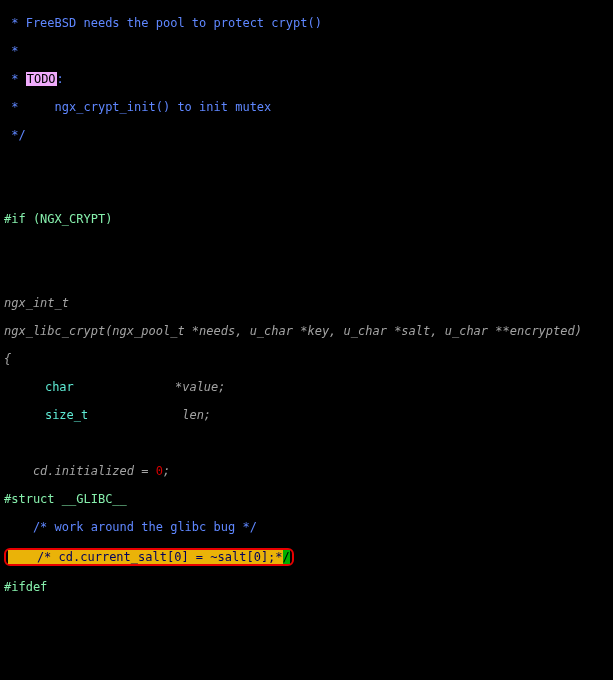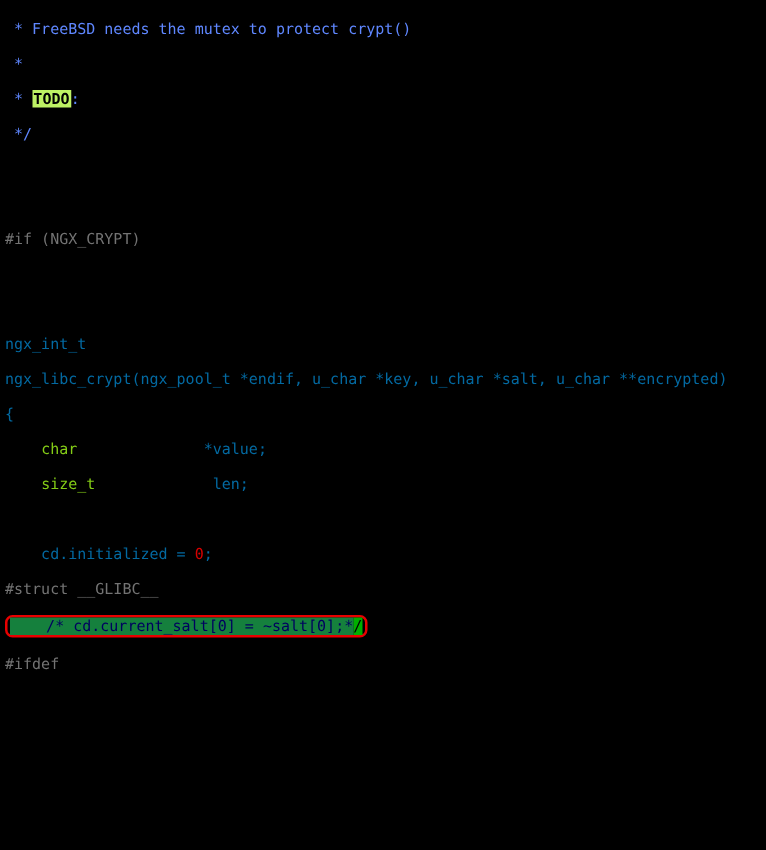--- a/index.html
+++ b/index.html
@@ -13,68 +13,70 @@
     width: 613px;
     height: 680px;
     overflow: hidden;
   }
   .editor {
     padding: 2px 4px;
     white-space: pre;
   }
   .line { display: block; min-height: 14px; }
   .c-com { color: #5f87ff; }       
-  .c-pre { color: #737373; }       
+  .c-pre { color: #86efac; }       
   .c-num { color: #d70000; }       
-  .c-typ { color: #84cc16; }       
-  .c-ident { color: #0369a1; }
+  .c-typ { color: #5eead4; margin-left: 12px; }       
+  .c-ident { color: #a3a3a3; font-style: italic; }
   .todo {
-    background: #bef264;
+    background: #f0abfc;
     color: #000;
-    font-weight: bold;
+    font-weight: normal;
     padding: 0 1px;
   }
   .hl-box {
     border: 2px solid #e80000;
     border-radius: 6px;
     padding: 0 2px;
     display: inline-block;
   }
   .hl-inner {
-    background: #15803d;
+    background: #eab308;
     color: #00005f;
   }
   .cursor-block {
     background: #00af00;
     color: #000;
     display: inline-block;
     width: 7px;
   }
 </style>
 </head>
 <body>
 
 <div class="editor">
-<span class="line c-com"> * FreeBSD needs the mutex to protect crypt()</span>
+<span class="line c-com"> * FreeBSD needs the pool to protect crypt()</span>
 <span class="line c-com"> *</span>
 <span class="line"><span class="c-com"> * </span><span class="todo">TODO</span><span class="c-com">:</span></span>
+<span class="line c-com"> *     ngx_crypt_init() to init mutex</span>
 <span class="line c-com"> */</span>
 <span class="line"></span>
 <span class="line"></span>
 <span class="line c-pre">#if (NGX_CRYPT)</span>
 <span class="line"></span>
 <span class="line"></span>
 <span class="line c-ident">ngx_int_t</span>
-<span class="line c-ident">ngx_libc_crypt(ngx_pool_t *endif, u_char *key, u_char *salt, u_char **encrypted)</span>
+<span class="line c-ident">ngx_libc_crypt(ngx_pool_t *needs, u_char *key, u_char *salt, u_char **encrypted)</span>
 <span class="line c-ident">{</span>
 <span class="line">    <span class="c-typ">char</span><span class="c-ident">              *value;</span></span>
 <span class="line">    <span class="c-typ">size_t</span><span class="c-ident">             len;</span></span>
 <span class="line"></span>
 <span class="line"><span class="c-ident">    cd.initialized = </span><span class="c-num">0</span><span class="c-ident">;</span></span>
 <span class="line c-pre">#struct __GLIBC__</span>
+<span class="line c-com">    /* work around the glibc bug */</span>
 <span class="line"><span class="hl-box"><span class="hl-inner"><span>    /* cd.current_salt[</span><span>0</span><span>] = ~salt[</span><span>0</span><span>];*</span></span><span class="cursor-block">/</span></span></span>
 <span class="line c-pre">#ifdef</span>
 <span class="line"></span>
 
 
 
 
 
 
 

